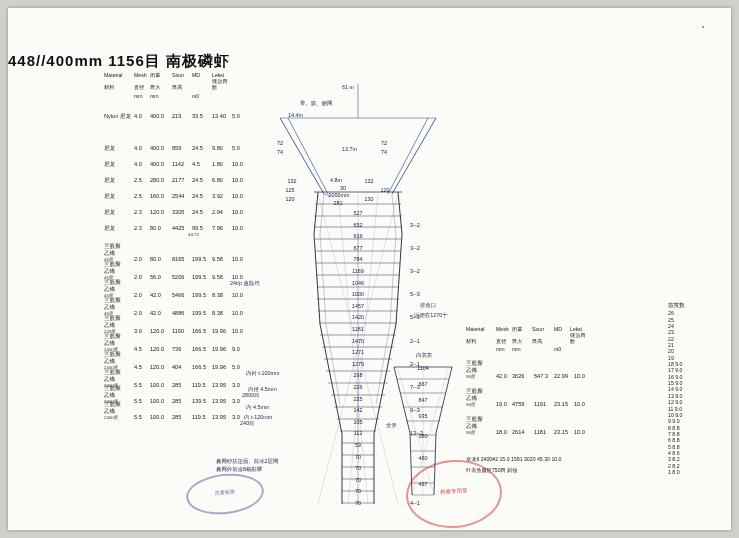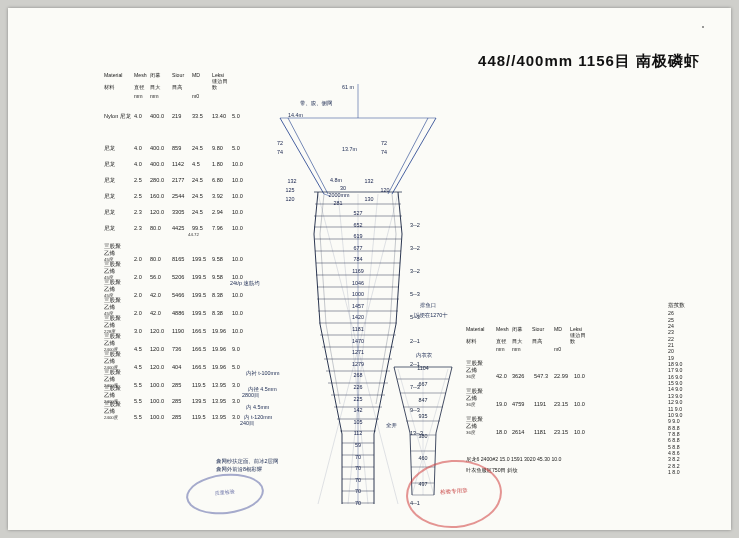--- a/index.html
+++ b/index.html
@@ -8,21 +8,21 @@
     background:#cfcfcb;
     font-family:"Liberation Sans", sans-serif;
   }
   #sheet{
     position:absolute;left:8px;top:8px;width:723px;height:522px;
     background:#fbfbf7;
     box-shadow:0 0 3px rgba(0,0,0,.35);
   }
   .abs{position:absolute;}
   #title{
-    left:0;top:44px;width:692px;text-align:right;
+    left:0;top:44px;width:692px;text-align:left;
     font-size:15px;font-weight:bold;color:#111;letter-spacing:1px;
   }
   
   #left-table{left:96px;top:64px;width:160px;}
   .hdr-row{font-size:5.2px;color:#222;line-height:6px;}
   .hdr-row span{display:inline-block;}
   .tbl-row{font-size:5.6px;color:#1b1b1b;line-height:7px;white-space:nowrap;}
   .c0{display:inline-block;width:30px;}
   .c1{display:inline-block;width:16px;}
   .c2{display:inline-block;width:22px;}

